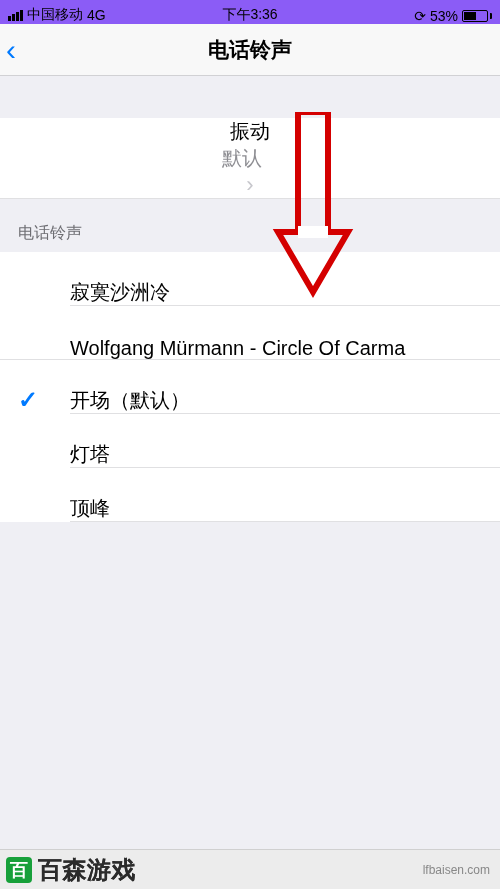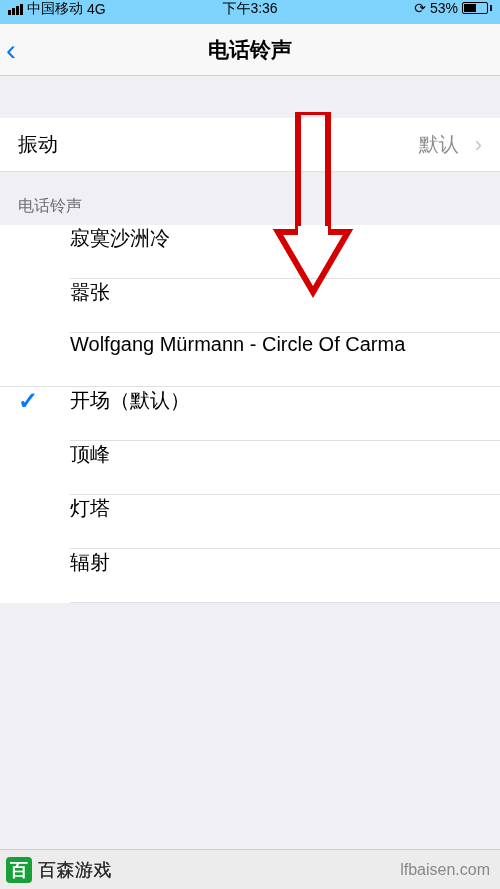--- a/index.html
+++ b/index.html
@@ -1,49 +1,49 @@
 <!DOCTYPE html>
 <html><head>
 <meta charset="utf-8">
 <style>
   * { margin: 0; padding: 0; box-sizing: border-box; }
   html, body { width: 500px; height: 889px; font-family: -apple-system, "Helvetica Neue", Arial, sans-serif; background: #efeff4; overflow: hidden; }
-  .status-bar { height: 24px; display: flex; align-items: flex-start; justify-content: space-between; padding: 0 8px; font-size: 14px; font-weight: 500; background: #7dd3fc; }
+  .status-bar { height: 24px; display: flex; align-items: flex-end; justify-content: space-between; padding: 0 8px; font-size: 14px; font-weight: 500; background: #8b5cf6; }
   .status-left, .status-right { display: flex; align-items: center; gap: 4px; }
   .status-center { position: absolute; left: 50%; transform: translateX(-50%); }
   .signal-bars { display: flex; align-items: flex-end; gap: 1px; }
   .signal-bars span { width: 3px; background: #000; }
   .signal-bars span:nth-child(1){height:5px}
   .signal-bars span:nth-child(2){height:7px}
   .signal-bars span:nth-child(3){height:9px}
   .signal-bars span:nth-child(4){height:11px}
   .nav-bar { height: 52px; background: #f8f8f8; border-bottom: 1px solid #d1d1d4; display: flex; align-items: center; position: relative; }
   .back-btn { display: flex; align-items: center; color: #007aff; font-size: 20px; padding-left: 6px; cursor: pointer; }
   .back-chevron { font-size: 30px; line-height: 1; margin-right: 2px; font-weight: 300; }
   .nav-title { position: absolute; left: 50%; transform: translateX(-50%); font-size: 21px; font-weight: 600; color: #000; }
   .section-spacer { height: 42px; }
-  .cell { background: #fff; min-height: 54px; display: flex; align-items: center; padding: 0 18px; font-size: 20px; border-bottom: 1px solid #e0e0e2; }
+  .cell { background: #fff; min-height: 54px; display: flex; align-items: center; padding: 0 18px; font-size: 20px; border-bottom: 1px solid #e0e0e2; flex-direction: column; }
   .cell.nav .label { flex: 1; }
   .cell.nav .value { color: #8e8e93; margin-right: 16px; }
   .cell.nav .chevron { color: #c7c7cc; font-size: 22px; }
   .section-header { font-size: 16px; color: #6d6d72; padding: 24px 18px 8px; }
   .list { background: #fff; }
-  .row { min-height: 54px; display: flex; align-items: flex-start; padding-left: 18px; font-size: 20px; position: relative; }
+  .row { min-height: 54px; display: flex; align-items: flex-end; padding-left: 18px; font-size: 20px; position: relative; }
   .row::after { content: ""; position: absolute; left: 70px; right: 0; bottom: 0; height: 1px; background: #e0e0e2; }
   .row.full-sep::after { left: 0; }
   .check-col { width: 52px; display: flex; align-items: center; justify-content: flex-start; }
   .check { color: #007aff; font-size: 24px; font-weight: 600; }
   .row-label { flex: 1; white-space: nowrap; overflow: hidden; text-overflow: ellipsis; padding-right: 12px; }
   .highlight-box { outline: 4px solid #d40000; outline-offset: -2px; }
   .arrow-annot { position: absolute; left: 268px; top: 112px; pointer-events: none; }
   .watermark-bar { position: absolute; bottom: 0; left: 0; right: 0; height: 40px; background: rgba(235,235,235,0.95); display: flex; align-items: center; justify-content: space-between; padding: 0 10px 0 6px; border-top: 1px solid #d0d0d0; }
   .wm-logo { display: flex; align-items: center; gap: 6px; }
   .wm-square { width: 26px; height: 26px; background: #17a03a; border-radius: 4px; display: flex; align-items: center; justify-content: center; color: #fff; font-weight: 700; font-size: 18px; }
-  .wm-text { font-size: 18px; font-weight: 400; background: linear-gradient(#3a3a3a,#1f1f1f); -webkit-background-clip: text; background-clip: text; color: #2b2b2b; letter-spacing: 0.5px; }
-  .wm-url { font-size: 16px; color: #888; }
+  .wm-text { font-size: 24px; font-weight: 700; background: linear-gradient(#3a3a3a,#1f1f1f); -webkit-background-clip: text; background-clip: text; color: #2b2b2b; letter-spacing: 0.5px; }
+  .wm-url { font-size: 12px; color: #888; }
   .body-wrap { position: relative; width: 500px; height: 889px; }
   .battery { display:inline-flex; align-items:center; gap:2px; }
   .battery-body { width:26px; height:12px; border:1px solid #000; border-radius:2px; position:relative; }
   .battery-fill { position:absolute; left:1px; top:1px; bottom:1px; width:48%; background:#000; }
   .battery-tip { width:2px; height:6px; background:#000; border-radius:0 1px 1px 0; }
   .lock-refresh { font-size:14px; }
 </style>
 </head>
 <body>
 <div class="body-wrap">
@@ -87,48 +87,40 @@
   <span class="chevron">›</span>
 </div>
 
 <div class="section-header">电话铃声</div>
 
 <div class="list" id="custom-list">
       <div class="row">
         <div class="check-col"></div>
         <div class="row-label">寂寞沙洲冷</div>
       </div>
-      <div class="row">
-        <div class="check-col"></div>
-        <div class="row-label">嚣张</div>
-      </div>
       <div class="row full-sep">
         <div class="check-col"></div>
         <div class="row-label">Wolfgang Mürmann - Circle Of Carma</div>
       </div>
     </div>
 
 <div class="list" id="builtin-list" style="margin-top:0;">
       <div class="row">
         <div class="check-col">
           <span class="check">✓</span>
         </div>
         <div class="row-label">开场（默认）</div>
       </div>
       <div class="row">
         <div class="check-col"></div>
-        <div class="row-label">顶峰</div>
-      </div>
-      <div class="row">
-        <div class="check-col"></div>
         <div class="row-label">灯塔</div>
       </div>
       <div class="row">
         <div class="check-col"></div>
-        <div class="row-label">辐射</div>
+        <div class="row-label">顶峰</div>
       </div>
     </div>
 
 <svg class="arrow-annot" width="90" height="190">
   <rect x="30" y="0" width="30" height="120" fill="none" stroke="#d40000" stroke-width="6"></rect>
   <polygon points="10,120 80,120 45,180" fill="none" stroke="#d40000" stroke-width="6"></polygon>
   <rect x="30" y="114" width="30" height="12" fill="#efeff4"></rect>
   <rect x="30" y="114" width="30" height="12" fill="#fff"></rect>
 </svg>
 

